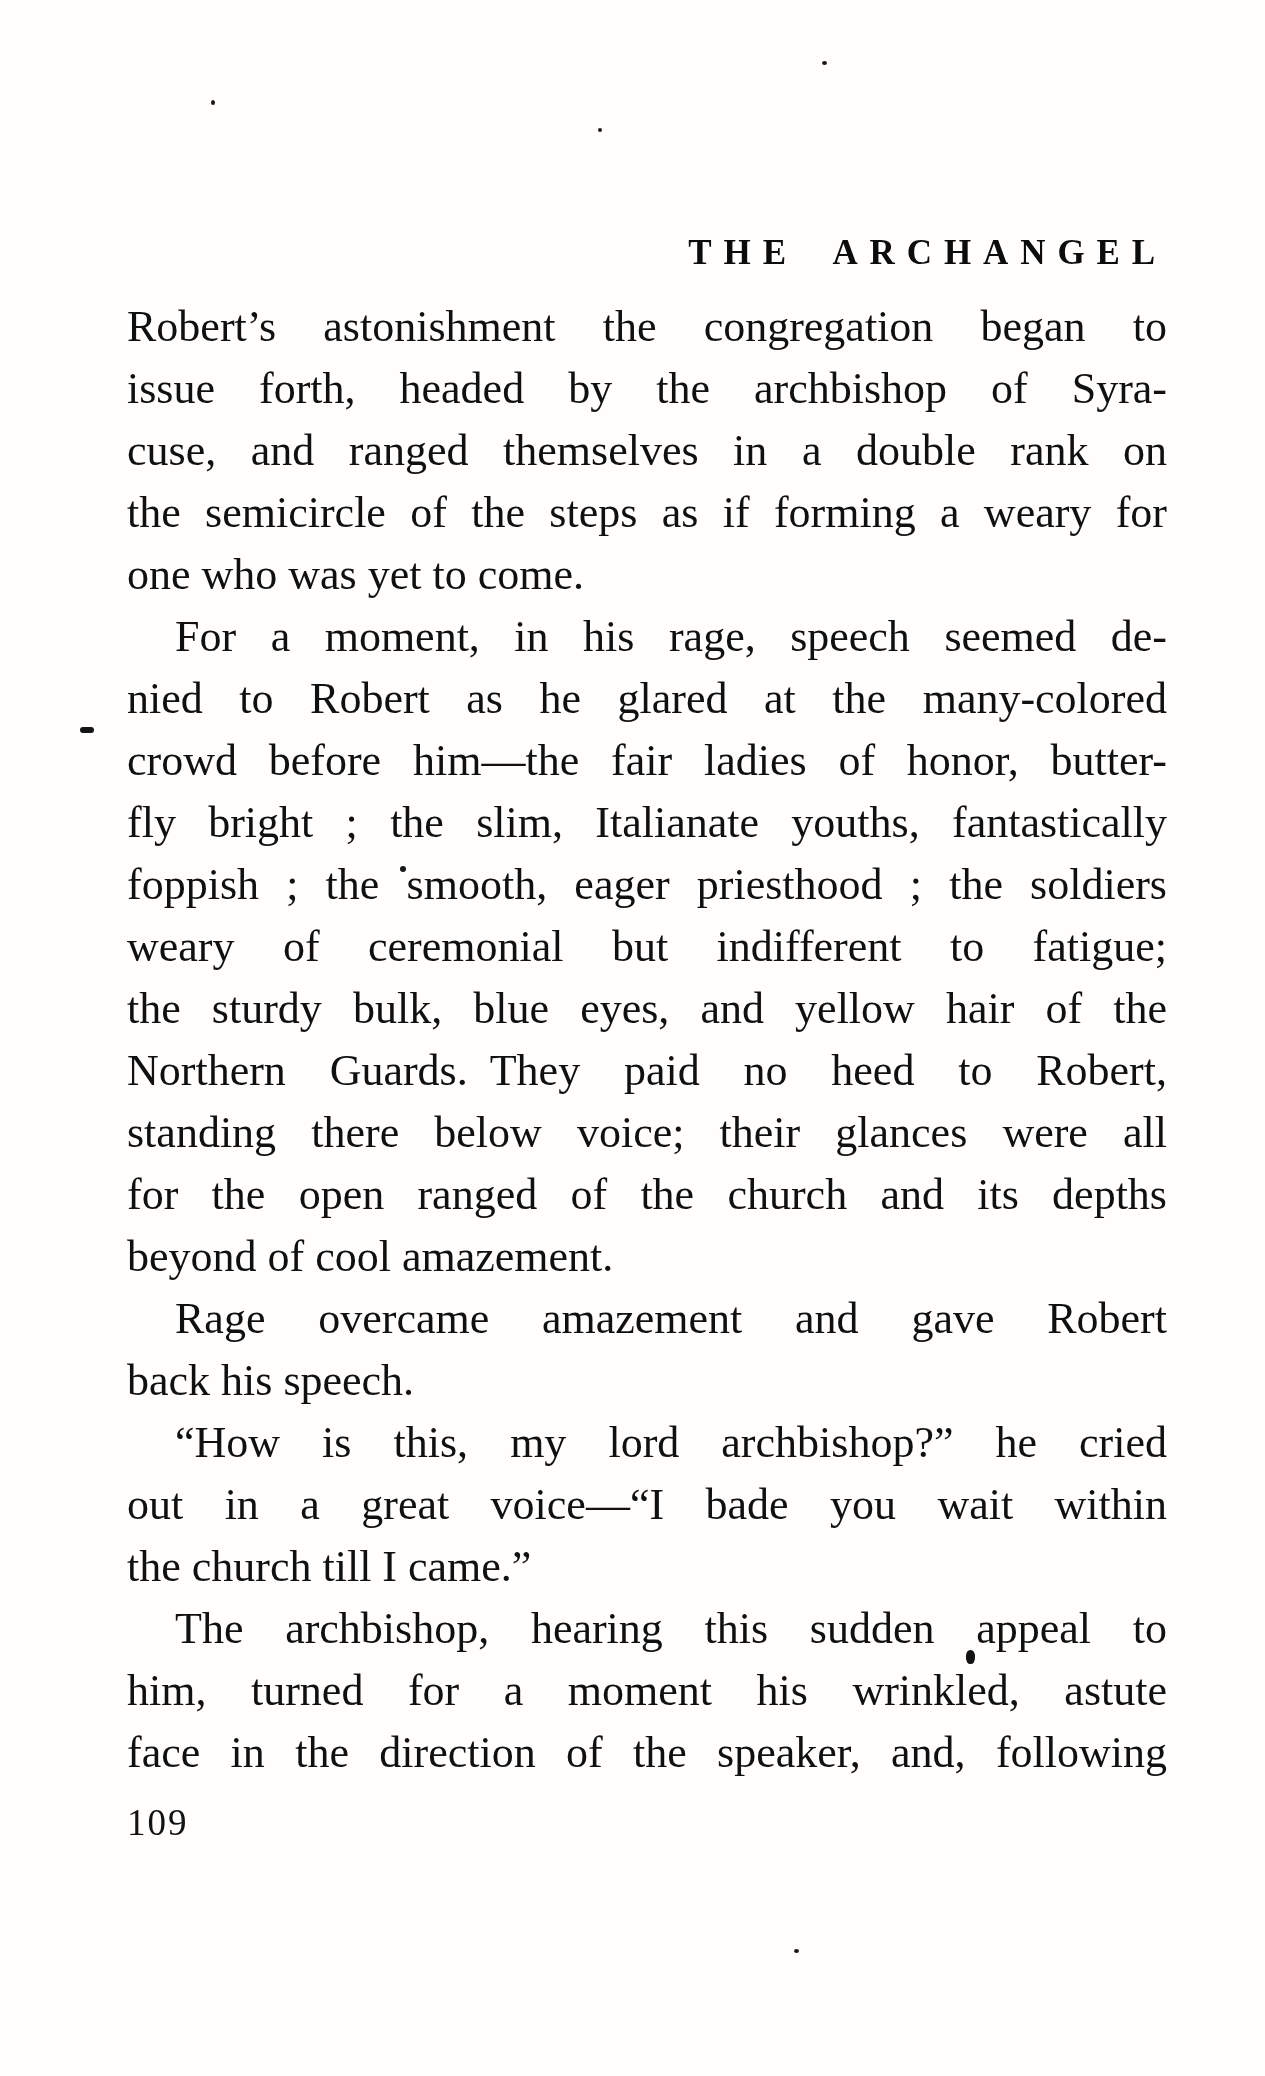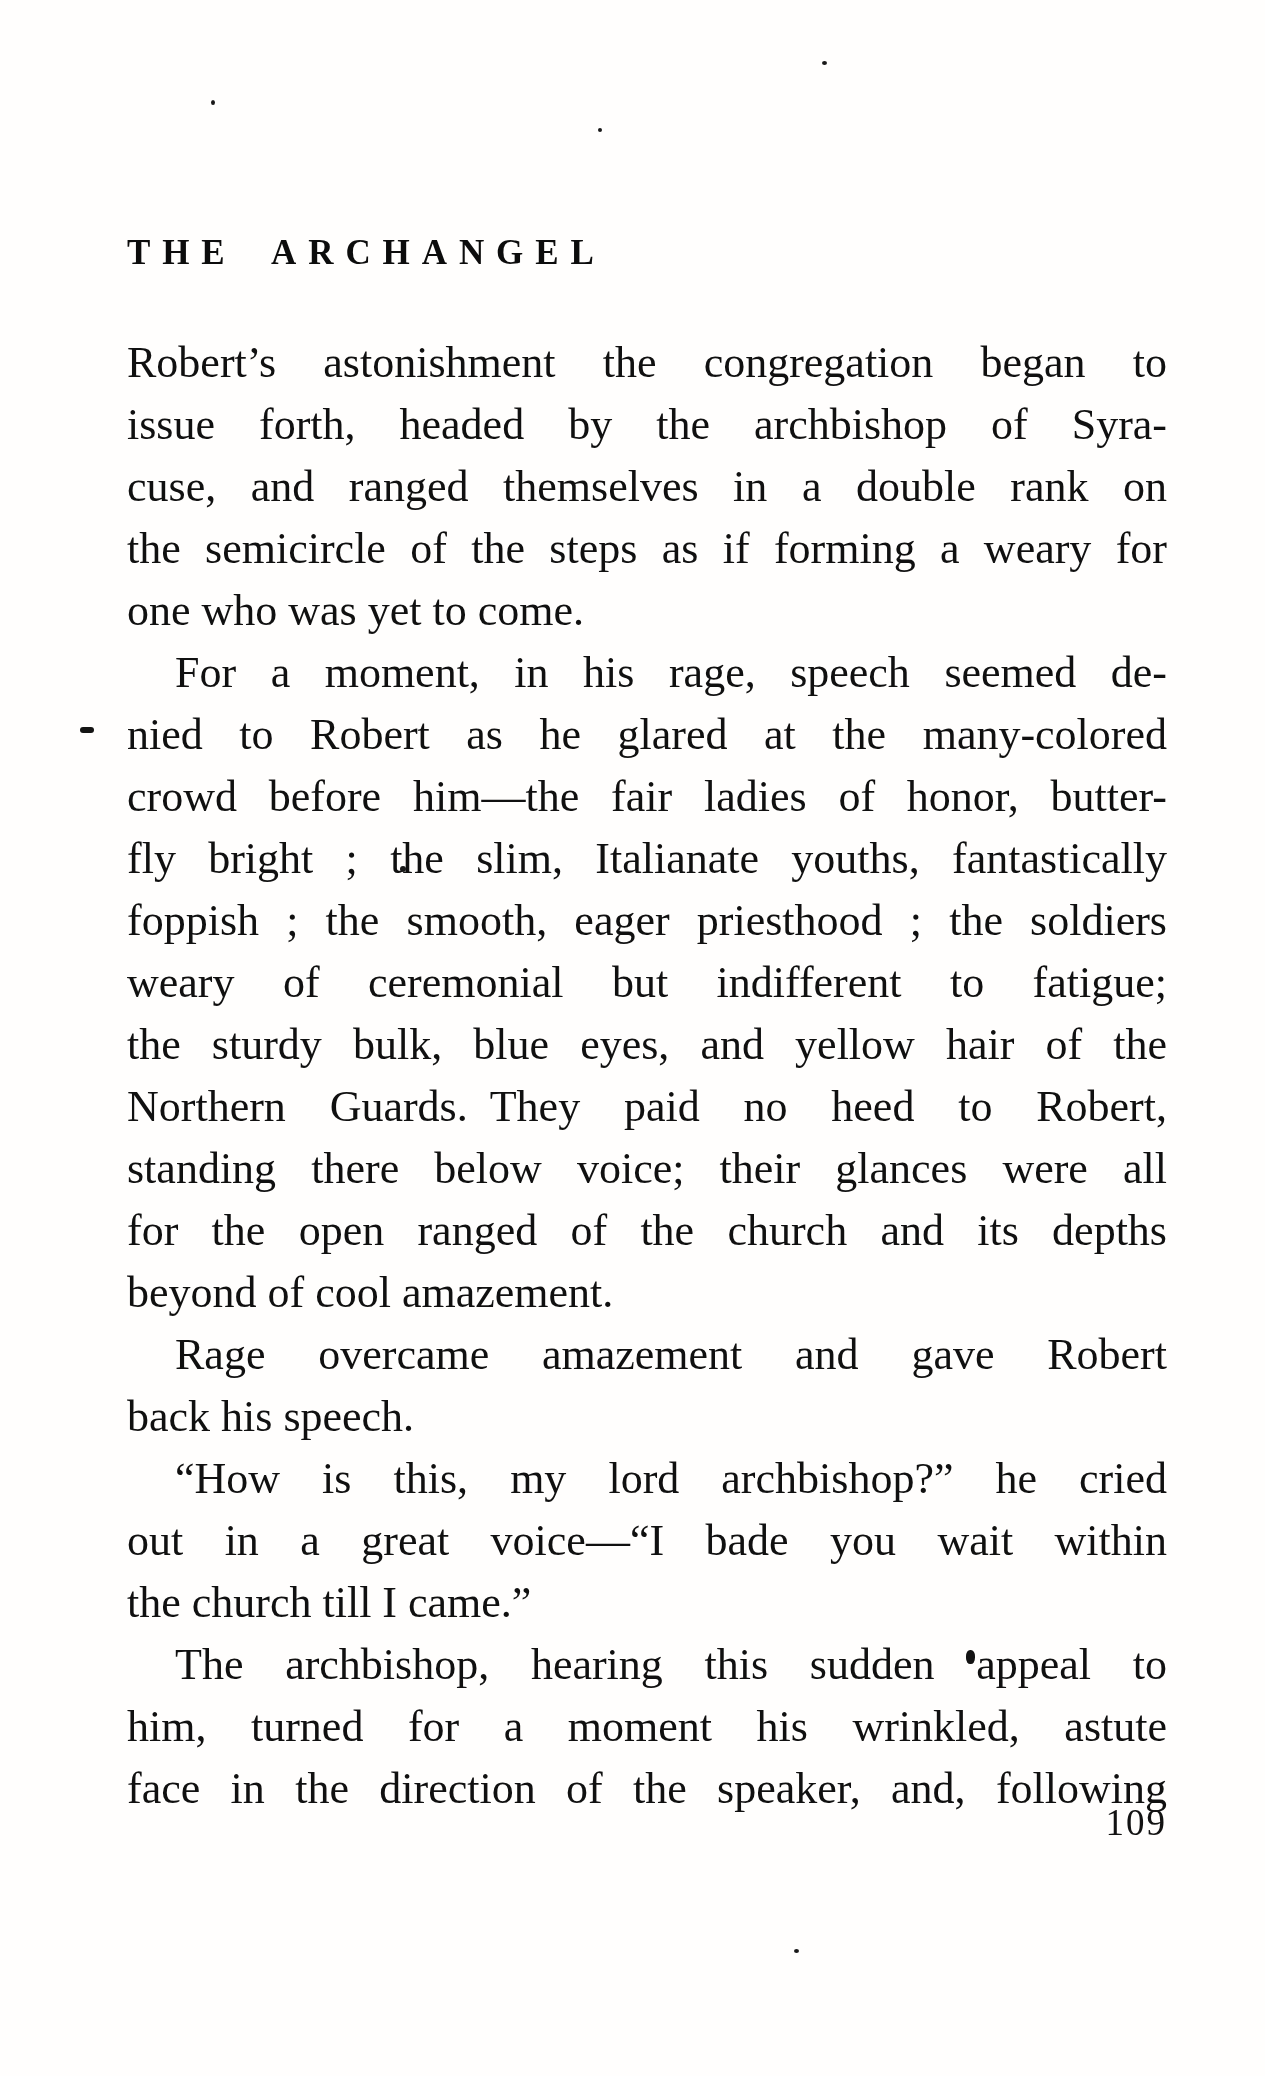--- a/index.html
+++ b/index.html
@@ -9,42 +9,42 @@
     background:#ffffff;
     position:relative;
     font-family:"Liberation Serif", serif;
     color:#0e0e0e;
     overflow:hidden;
   }
   .page{position:absolute;inset:0;background:#fffefd;}
   .running-head{
     position:absolute;
     left:127px;top:233px;width:1040px;
-    text-align:left;
+    text-align:right;
     font-weight:bold;
     font-size:35px;
     letter-spacing:0.34em;
     word-spacing:0.45em;
     color:#0c0c0c;
   }
   .page-body{
     position:absolute;
-    left:127px;top:332px;width:1040px;
+    left:127px;top:296px;width:1040px;
     font-size:44px;
     line-height:62px;
     color:#101010;
   }
   .para{margin:0;}
   .line{white-space:pre-wrap;}
   .line.j{text-align:justify;text-align-last:justify;}
   .line.first{padding-left:48px;}
   .folio{
     position:absolute;
     left:127px;top:1801px;width:1040px;
-    text-align:right;
+    text-align:left;
     font-size:37px;
     color:#121212;
     letter-spacing:2px;
   }
   .speck{position:absolute;background:#181818;border-radius:50%;}
   .dash{position:absolute;background:#141414;border-radius:3px;}
   .blot{position:absolute;background:#131313;border-radius:45%;}
 </style>
 </head>
 <body>

